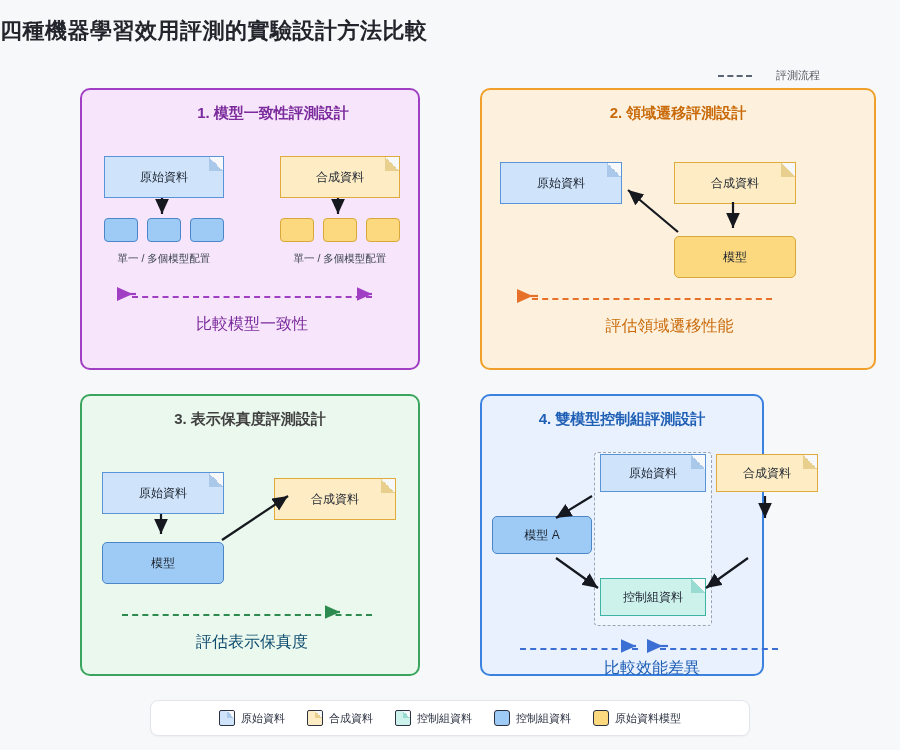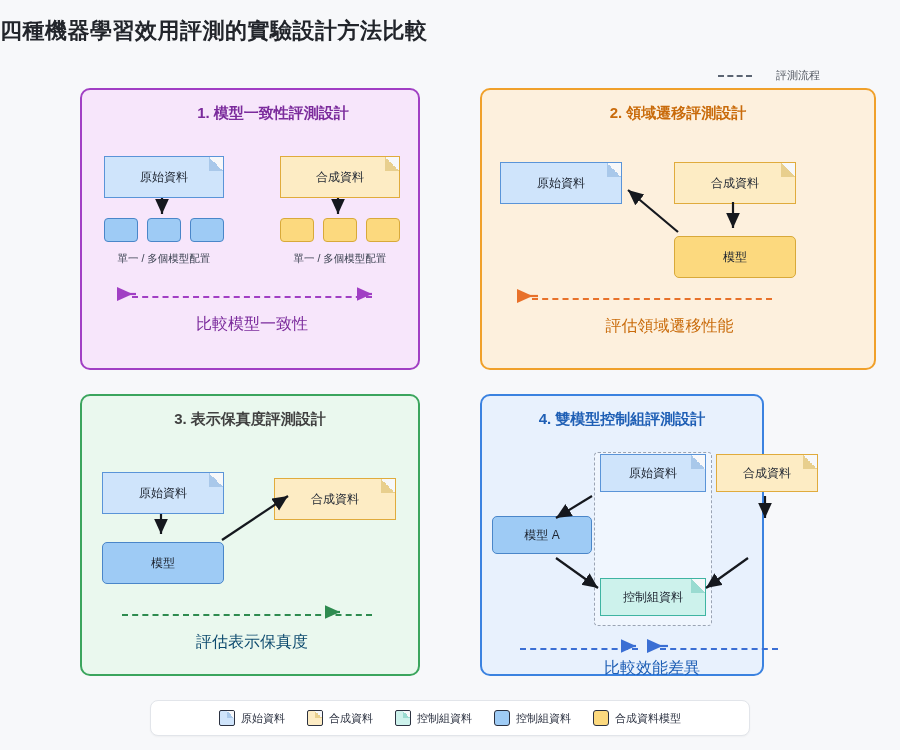--- a/index.html
+++ b/index.html
@@ -324,15 +324,15 @@
         <span class="fold"></span>
       </span>
     <span>控制組資料</span>
   </div>
   <div class="legend-item">
     <span class="sw chip-orig"></span>
     <span>控制組資料</span>
   </div>
   <div class="legend-item">
     <span class="sw chip-synth"></span>
-    <span>合成資料模型</span>
+    <span>原始資料模型</span>
   </div>
 </div>
 
 </body></html>

